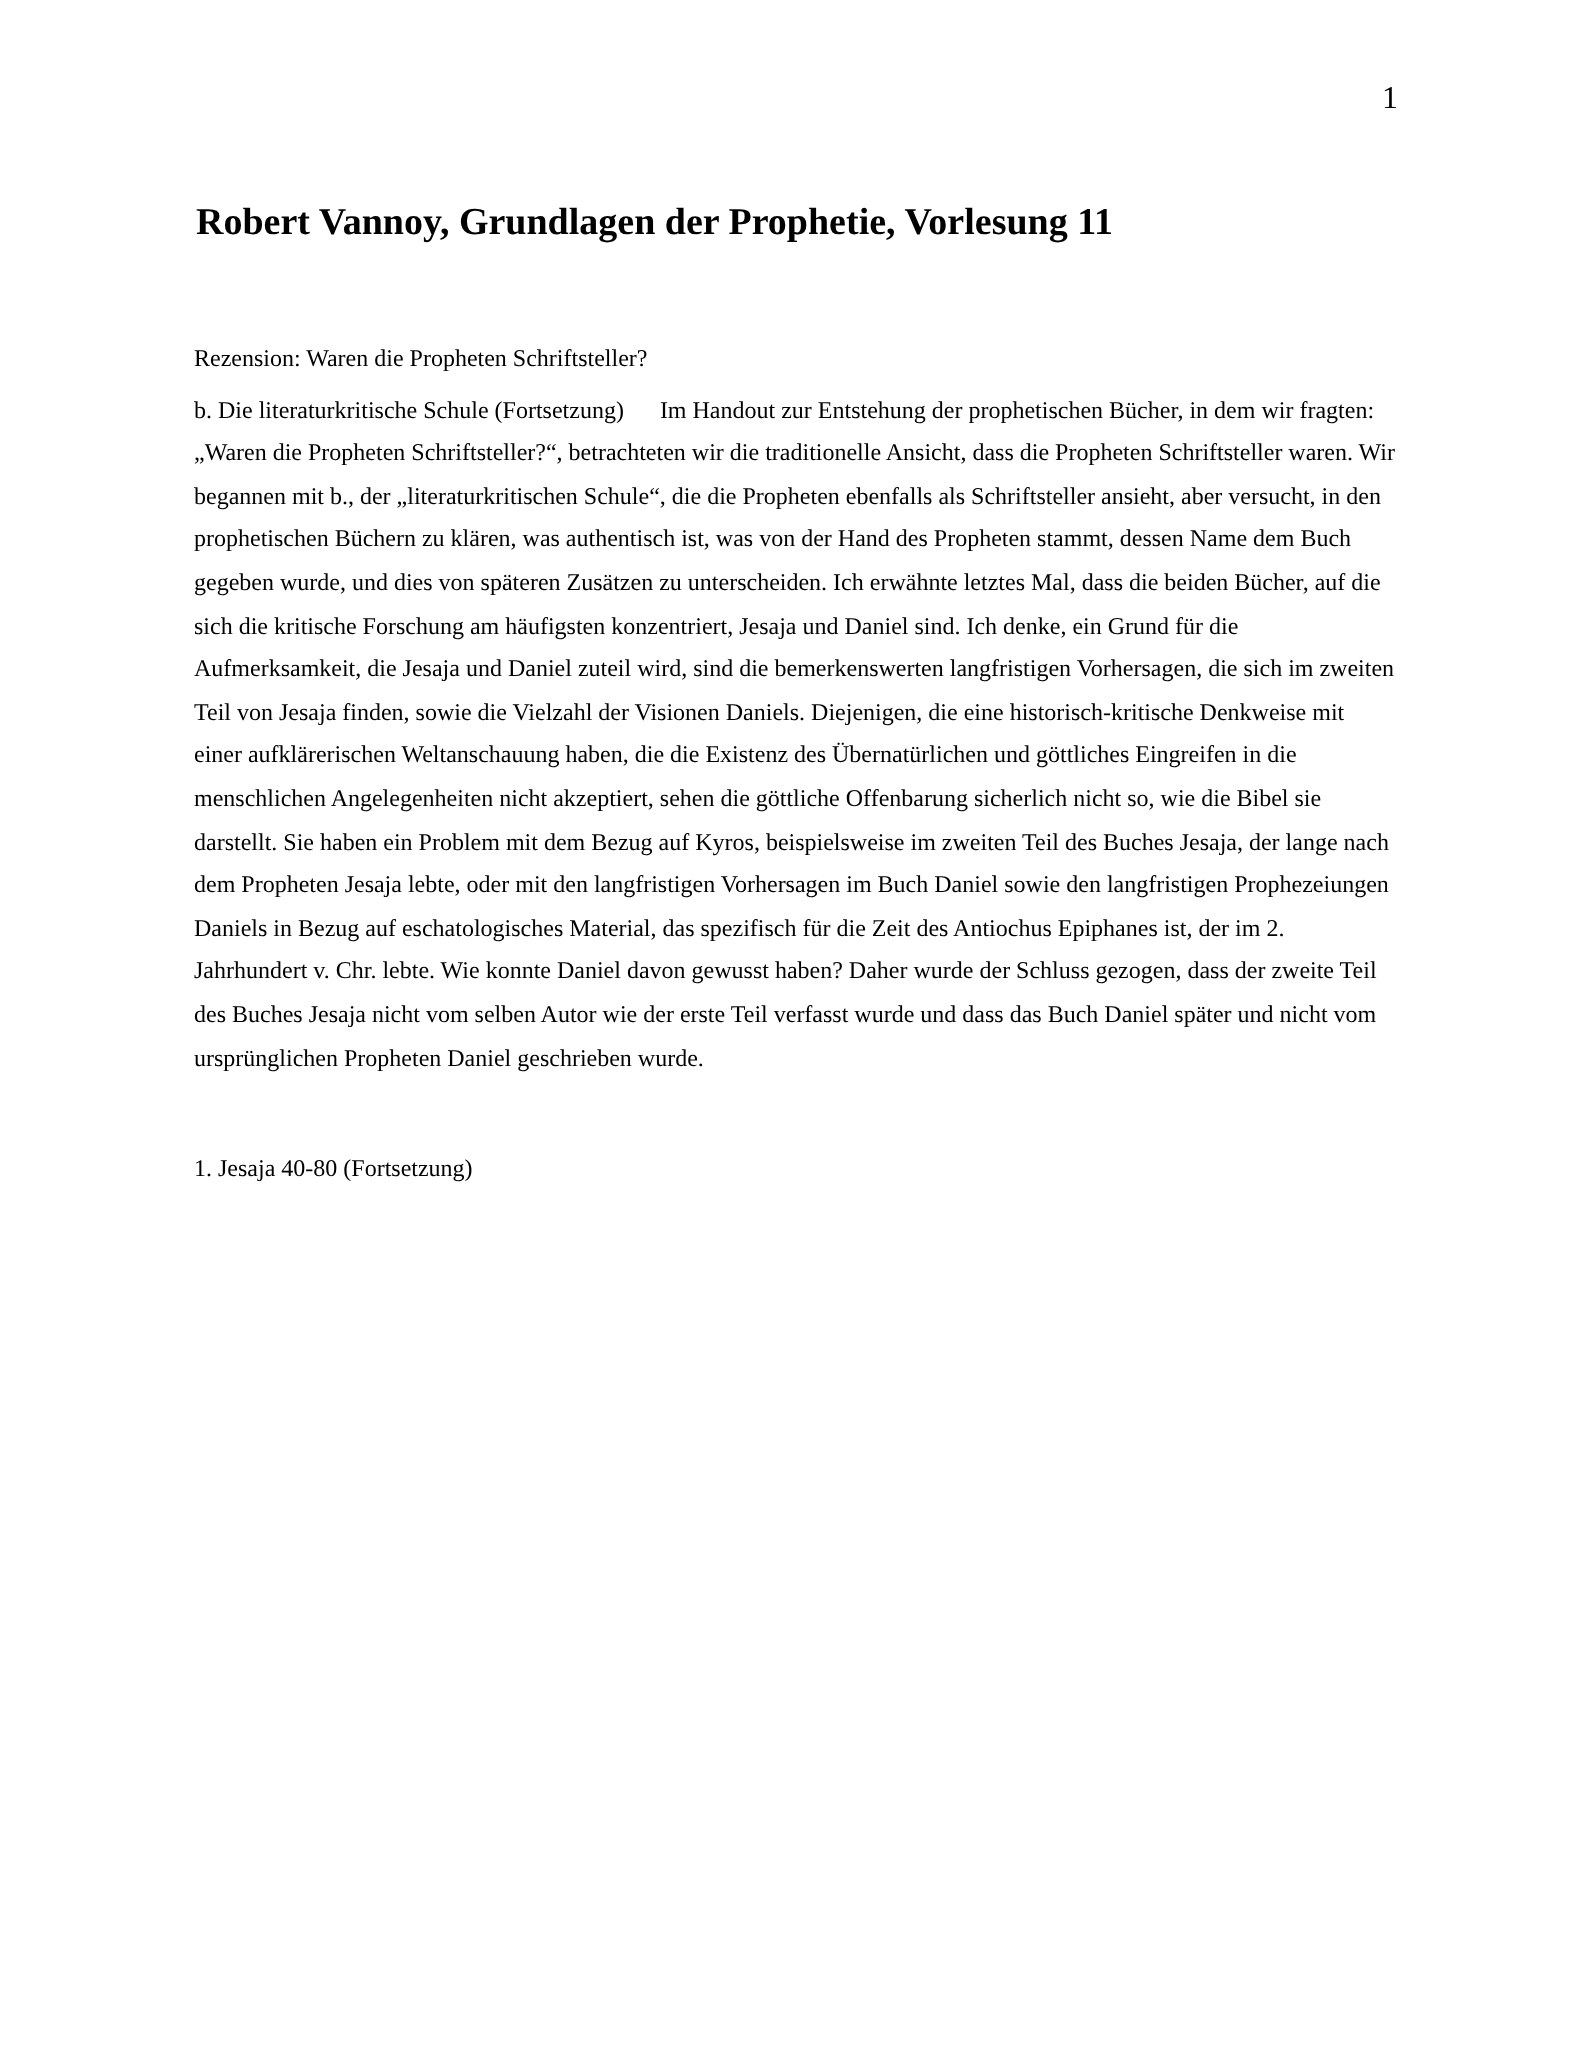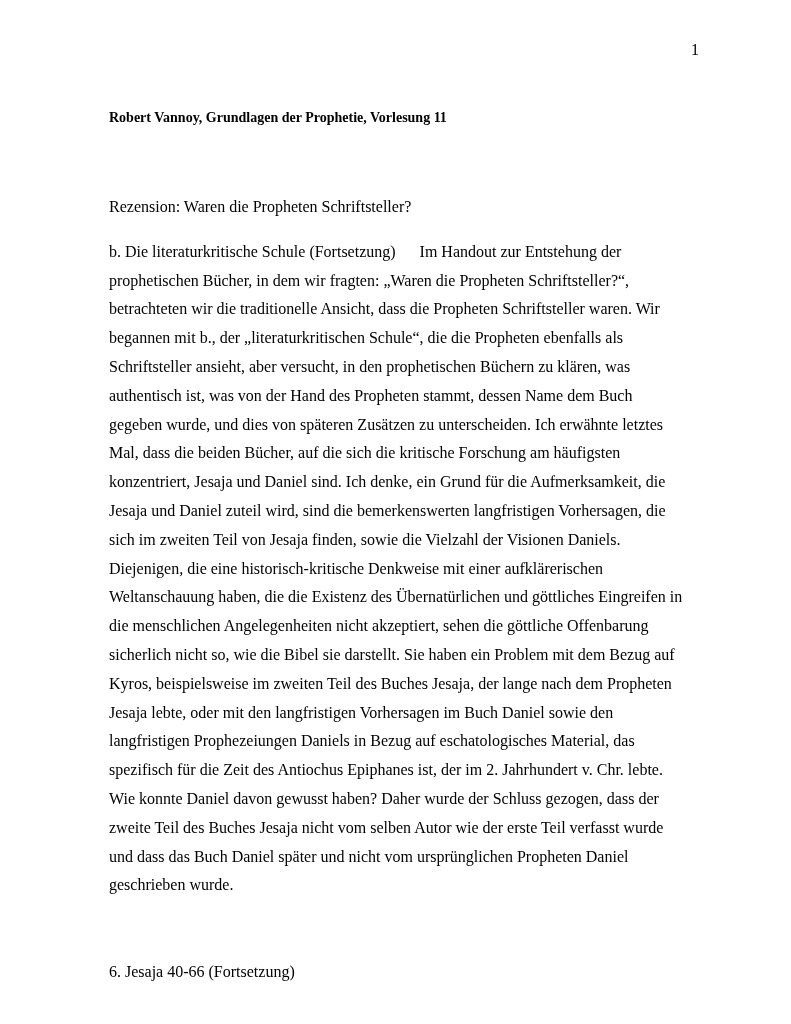--- a/index.html
+++ b/index.html
@@ -24,29 +24,29 @@
     font-size: 16px;
     line-height: 1.2;
   }
   .content {
     position: absolute;
     left: 93px;
     top: 88px;
     width: 610px;
   }
   .title-line {
-    font-size: 14px;
+    font-size: 19px;
     font-weight: bold;
     line-height: 2.0;
-    margin: 16px;
+    margin: 5px;
   }
   .body-para {
-    font-size: 16px;
+    font-size: 12px;
     line-height: 1.8;
-    margin: 16px;
+    margin: 4px;
     text-align: left;
     white-space: pre-wrap;
   }
   .spacer-line {
     height: 29px;
   }
   .spacer-small {
     height: 26px;
   }
 </style>
@@ -63,16 +63,16 @@
 
 
     <div class="spacer-line"></div>
 
     <p class="body-para">Rezension: Waren die Propheten Schriftsteller?</p>
 
     <p class="body-para">b. Die literaturkritische Schule (Fortsetzung)      Im Handout zur Entstehung der prophetischen Bücher, in dem wir fragten: „Waren die Propheten Schriftsteller?“, betrachteten wir die traditionelle Ansicht, dass die Propheten Schriftsteller waren. Wir begannen mit b., der „literaturkritischen Schule“, die die Propheten ebenfalls als Schriftsteller ansieht, aber versucht, in den prophetischen Büchern zu klären, was authentisch ist, was von der Hand des Propheten stammt, dessen Name dem Buch gegeben wurde, und dies von späteren Zusätzen zu unterscheiden. Ich erwähnte letztes Mal, dass die beiden Bücher, auf die sich die kritische Forschung am häufigsten konzentriert, Jesaja und Daniel sind. Ich denke, ein Grund für die Aufmerksamkeit, die Jesaja und Daniel zuteil wird, sind die bemerkenswerten langfristigen Vorhersagen, die sich im zweiten Teil von Jesaja finden, sowie die Vielzahl der Visionen Daniels. Diejenigen, die eine historisch-kritische Denkweise mit einer aufklärerischen Weltanschauung haben, die die Existenz des Übernatürlichen und göttliches Eingreifen in die menschlichen Angelegenheiten nicht akzeptiert, sehen die göttliche Offenbarung sicherlich nicht so, wie die Bibel sie darstellt. Sie haben ein Problem mit dem Bezug auf Kyros, beispielsweise im zweiten Teil des Buches Jesaja, der lange nach dem Propheten Jesaja lebte, oder mit den langfristigen Vorhersagen im Buch Daniel sowie den langfristigen Prophezeiungen Daniels in Bezug auf eschatologisches Material, das spezifisch für die Zeit des Antiochus Epiphanes ist, der im 2. Jahrhundert v. Chr. lebte. Wie konnte Daniel davon gewusst haben? Daher wurde der Schluss gezogen, dass der zweite Teil des Buches Jesaja nicht vom selben Autor wie der erste Teil verfasst wurde und dass das Buch Daniel später und nicht vom ursprünglichen Propheten Daniel geschrieben wurde.</p>
 
     <div class="spacer-small"></div>
 
-    <p class="body-para">6. Jesaja 40-66 (Fortsetzung)</p>
+    <p class="body-para">1. Jesaja 40-80 (Fortsetzung)</p>
 
   </div>
 </div>
 
 </body></html>

